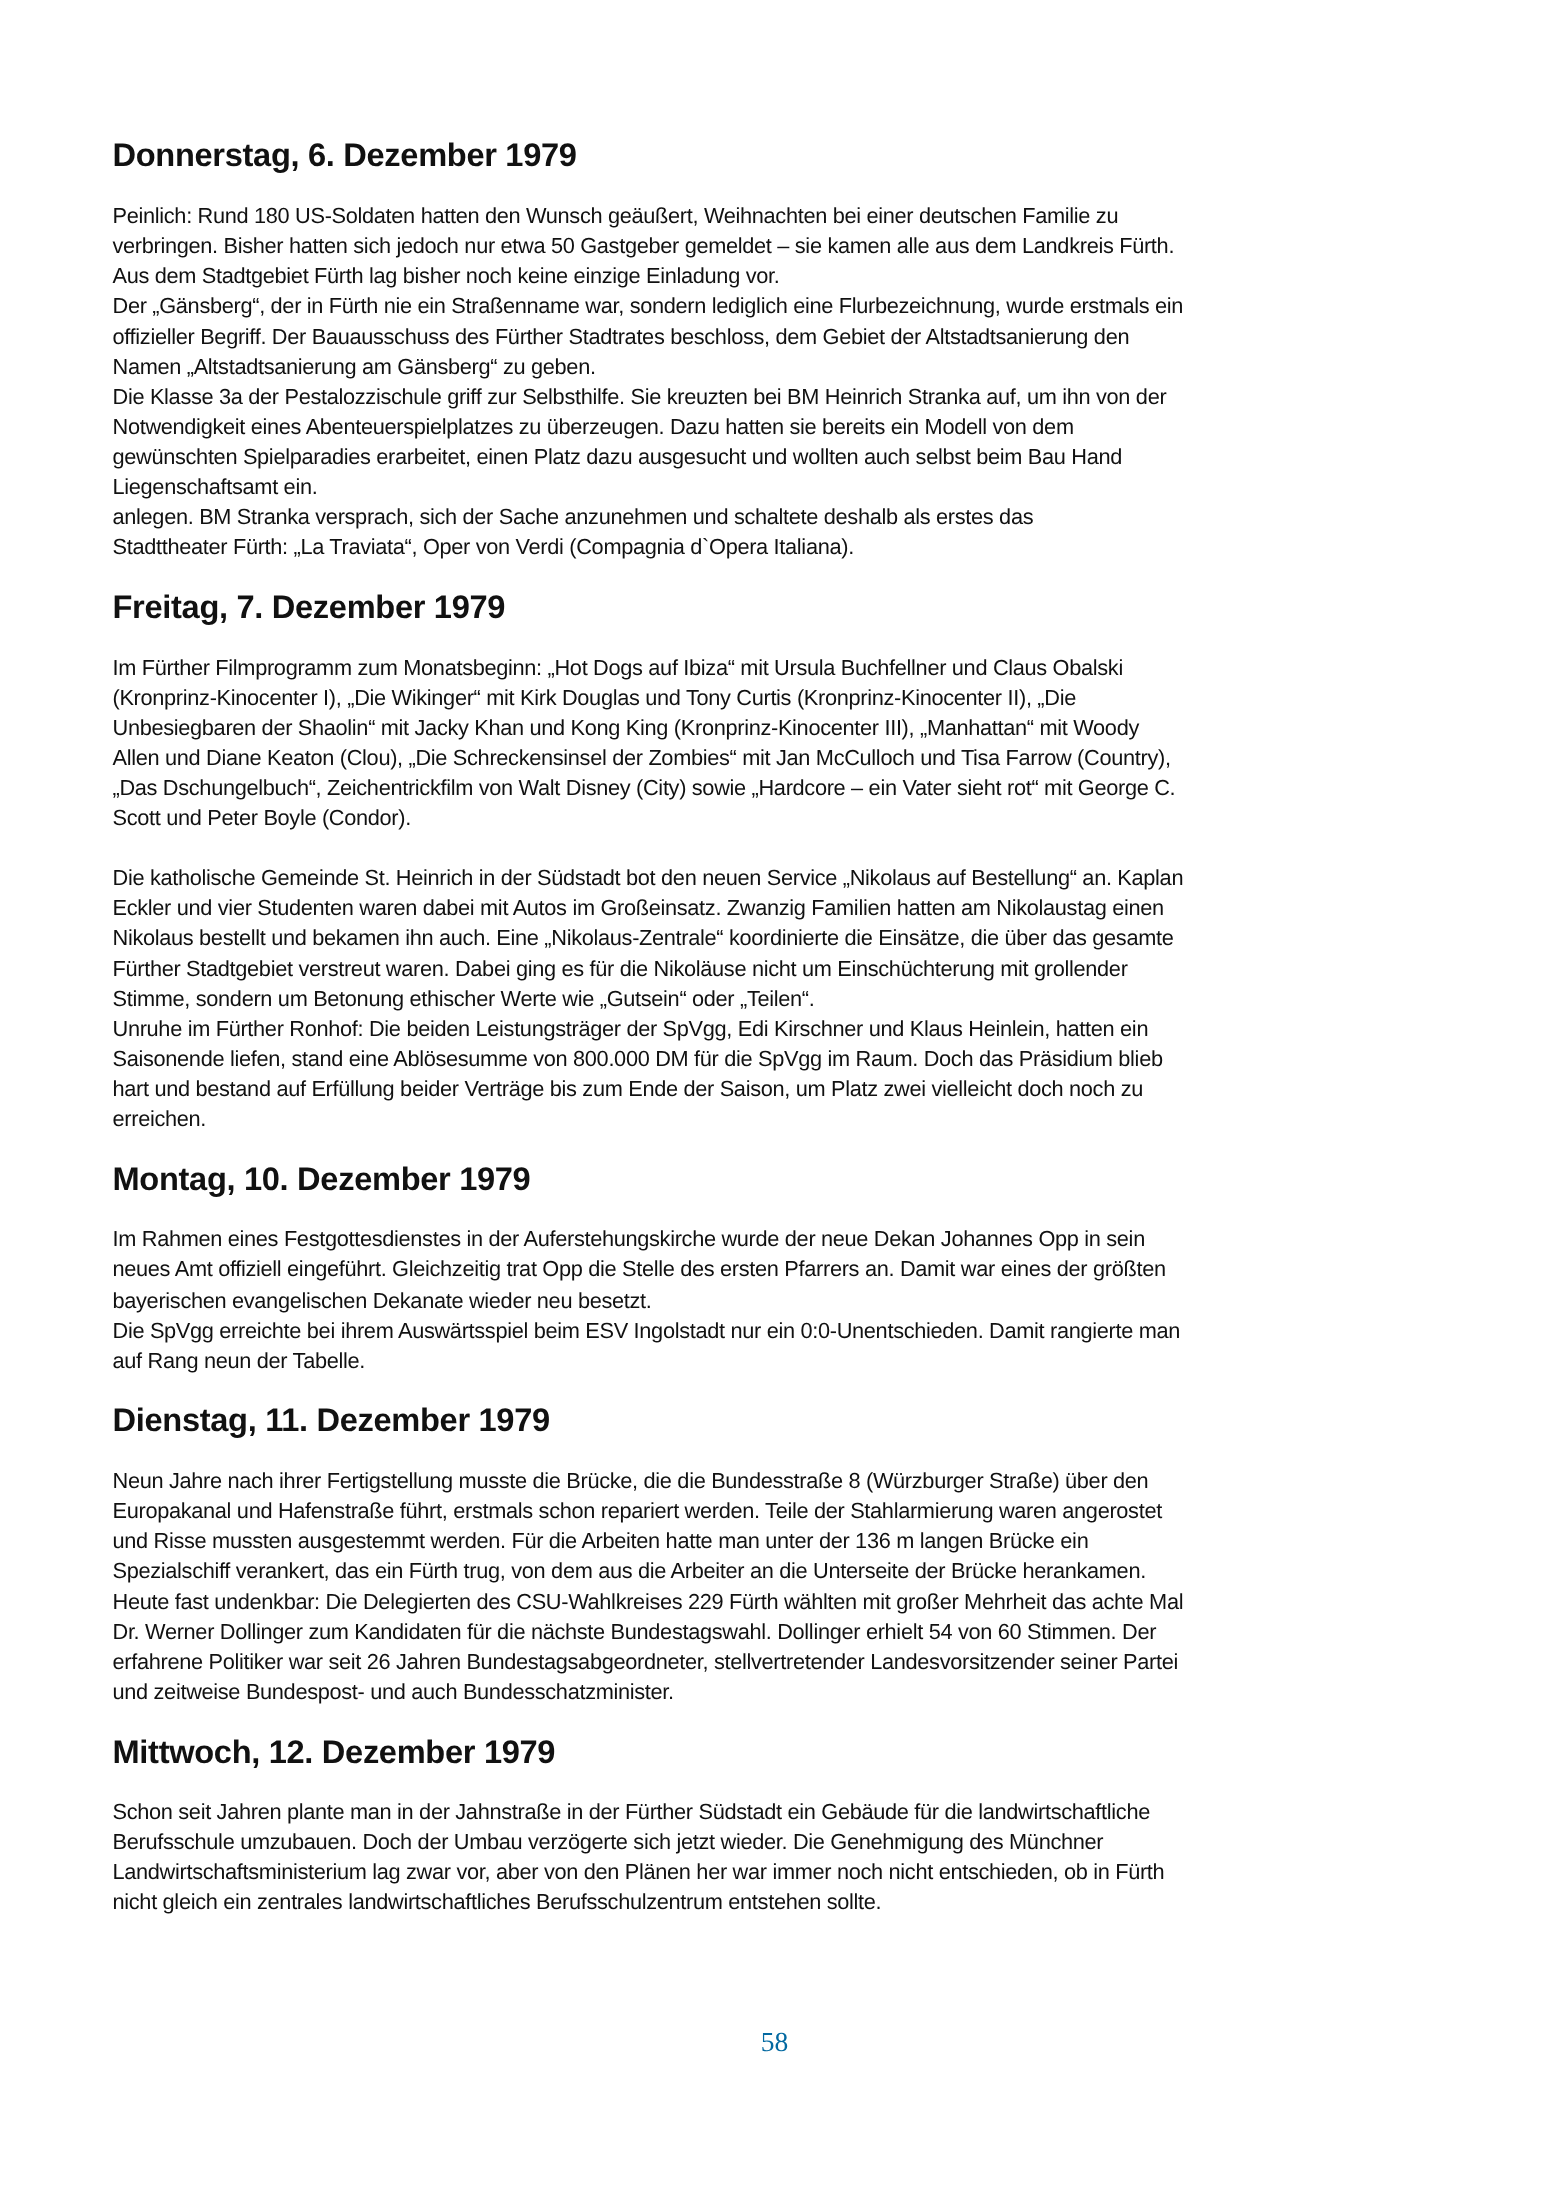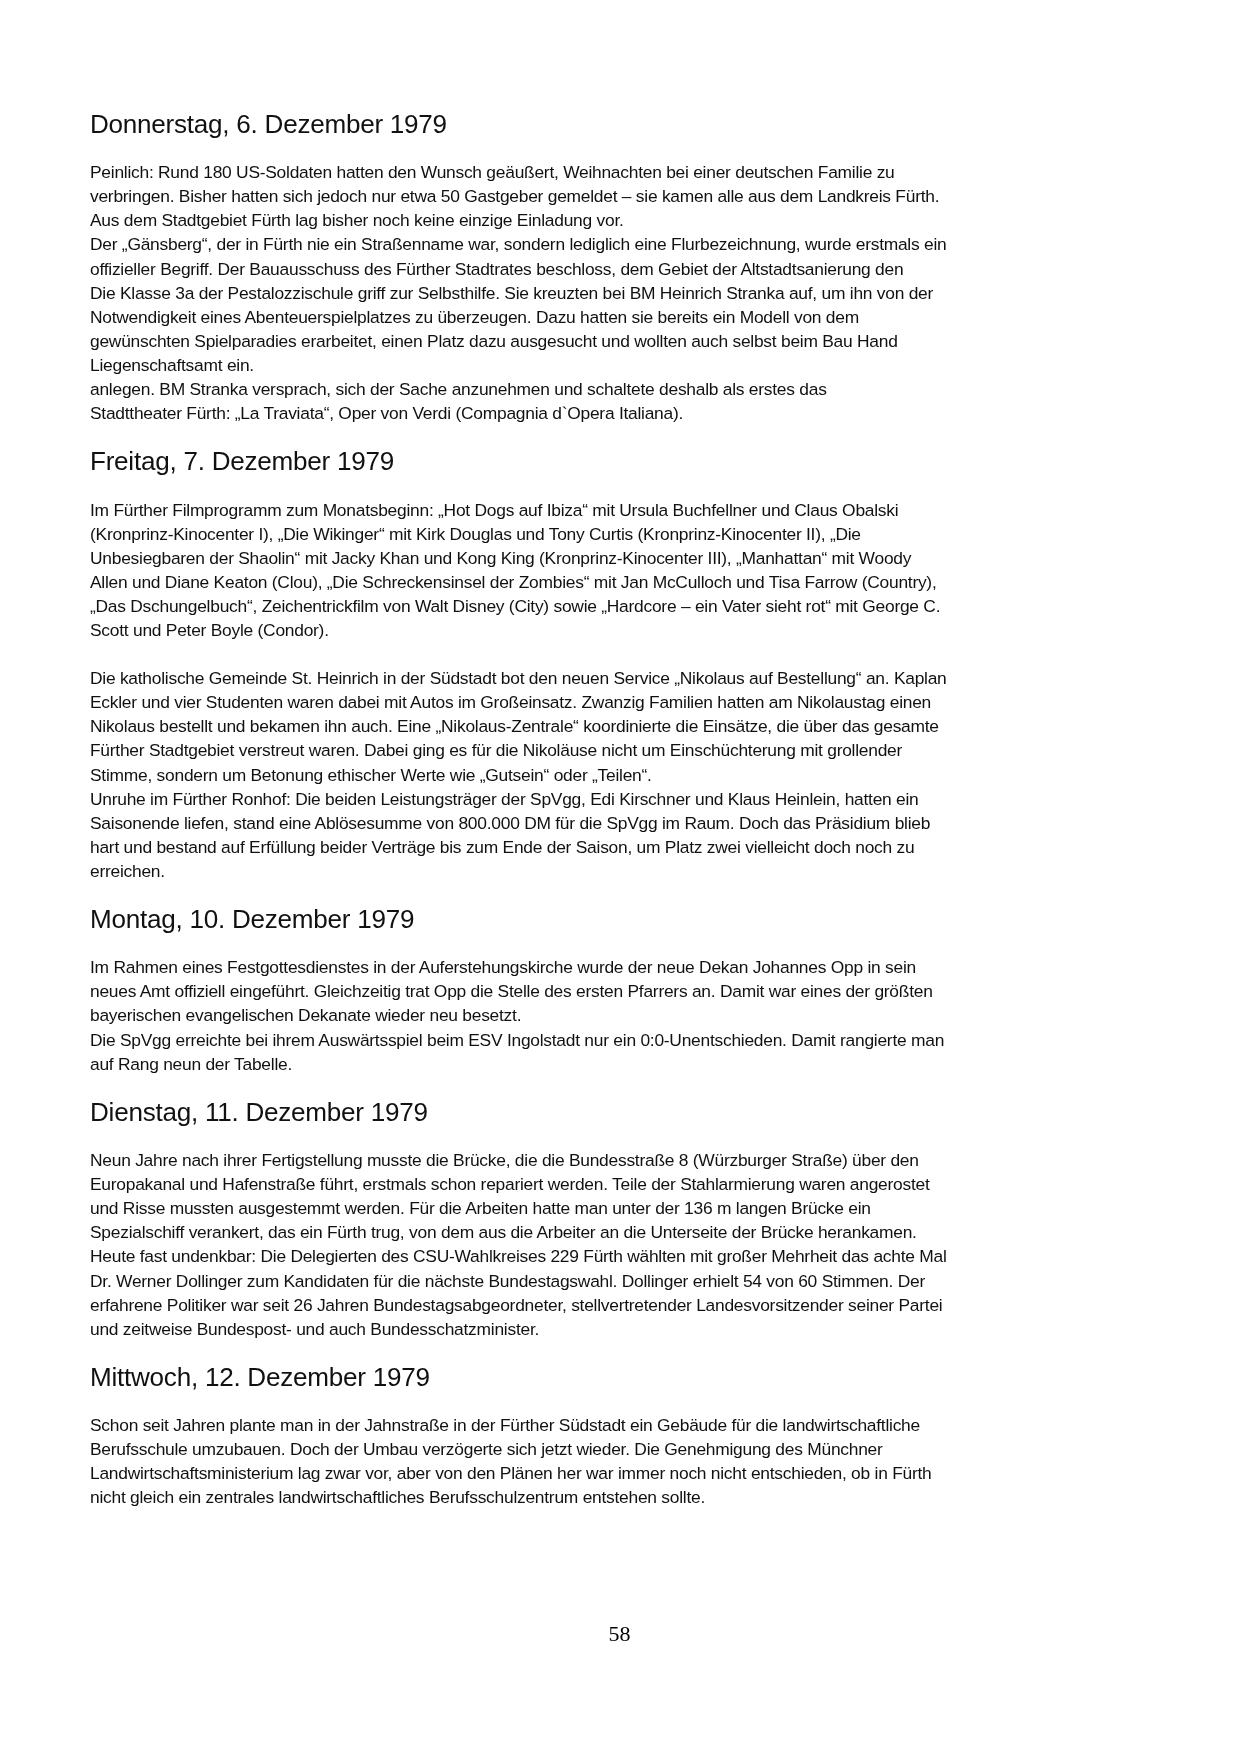--- a/index.html
+++ b/index.html
@@ -3,41 +3,42 @@
 <meta charset="utf-8">
 <style>
   html, body { margin: 0; padding: 0; background: #ffffff; }
   body { width: 1239px; height: 1753px; position: relative; overflow: hidden; }
   .page {
     position: absolute; left: 90px; top: 112px; width: 1080px;
     font-family: "Liberation Sans", sans-serif; color: #111;
     font-size: 17.4px; line-height: 24.1px; letter-spacing: -0.25px;
   }
   .entry { margin: 0; }
-  .heading { font-weight: normal; margin: 0 0 24.1px 0; }
+  .heading { font-weight: bold; margin: 0 0 24.1px 0; }
   .para { margin: 0; }
   .line { display: block; white-space: nowrap; }
   .gap { height: 24.1px; }
   .page-number {
     position: absolute; left: 0; width: 1239px; top: 1621px; text-align: center;
-    font-family: "Liberation Serif", serif; font-size: 22px; color: #000000;
+    font-family: "Liberation Serif", serif; font-size: 22px; color: #0369a1;
   }
 </style>
 </head>
 <body>
 
 <div class="page">
   <div class="entry">
     <h2 class="heading">Donnerstag, 6. Dezember 1979</h2>
     <p class="para">
         <span class="line">Peinlich: Rund 180 US-Soldaten hatten den Wunsch geäußert, Weihnachten bei einer deutschen Familie zu</span>
         <span class="line">verbringen. Bisher hatten sich jedoch nur etwa 50 Gastgeber gemeldet – sie kamen alle aus dem Landkreis Fürth.</span>
         <span class="line">Aus dem Stadtgebiet Fürth lag bisher noch keine einzige Einladung vor.</span>
         <span class="line">Der „Gänsberg“, der in Fürth nie ein Straßenname war, sondern lediglich eine Flurbezeichnung, wurde erstmals ein</span>
         <span class="line">offizieller Begriff. Der Bauausschuss des Fürther Stadtrates beschloss, dem Gebiet der Altstadtsanierung den</span>
+        <span class="line">Namen „Altstadtsanierung am Gänsberg“ zu geben.</span>
         <span class="line">Die Klasse 3a der Pestalozzischule griff zur Selbsthilfe. Sie kreuzten bei BM Heinrich Stranka auf, um ihn von der</span>
         <span class="line">Notwendigkeit eines Abenteuerspielplatzes zu überzeugen. Dazu hatten sie bereits ein Modell von dem</span>
         <span class="line">gewünschten Spielparadies erarbeitet, einen Platz dazu ausgesucht und wollten auch selbst beim Bau Hand</span>
         <span class="line">Liegenschaftsamt ein.</span>
         <span class="line">anlegen. BM Stranka versprach, sich der Sache anzunehmen und schaltete deshalb als erstes das</span>
         <span class="line">Stadttheater Fürth: „La Traviata“, Oper von Verdi (Compagnia d`Opera Italiana).</span>
       </p>
   </div>
   <div class="gap"></div>
   <div class="entry">

